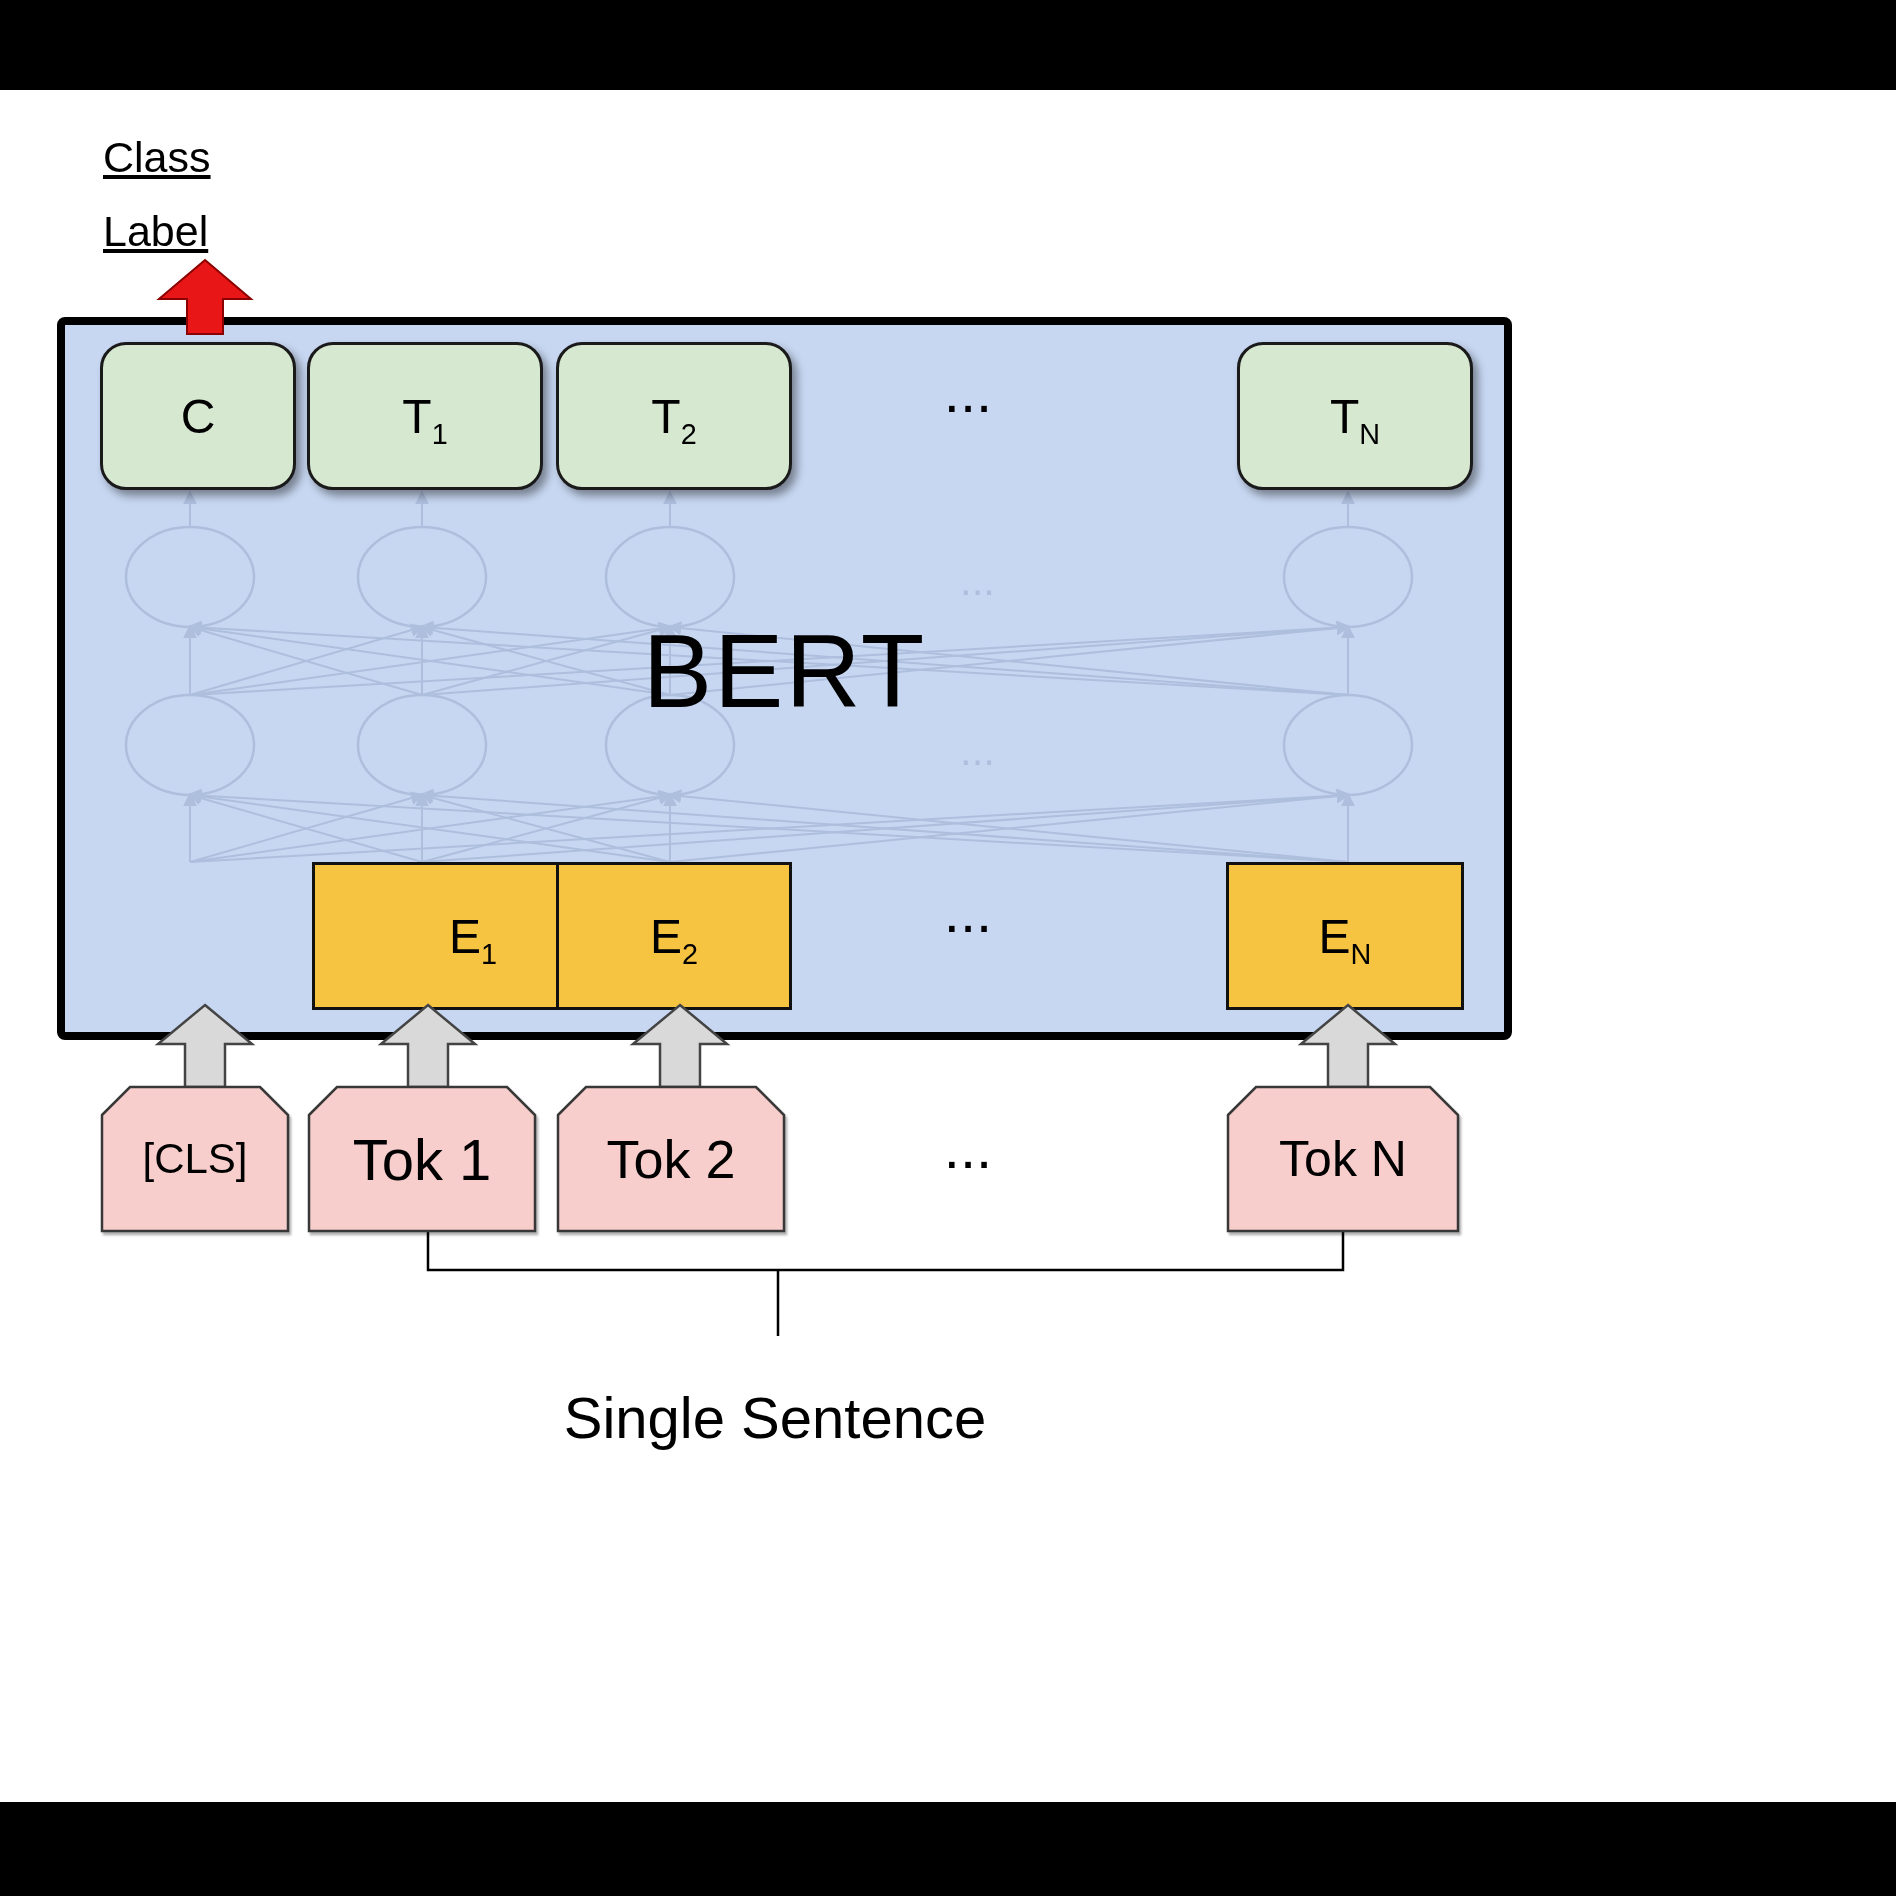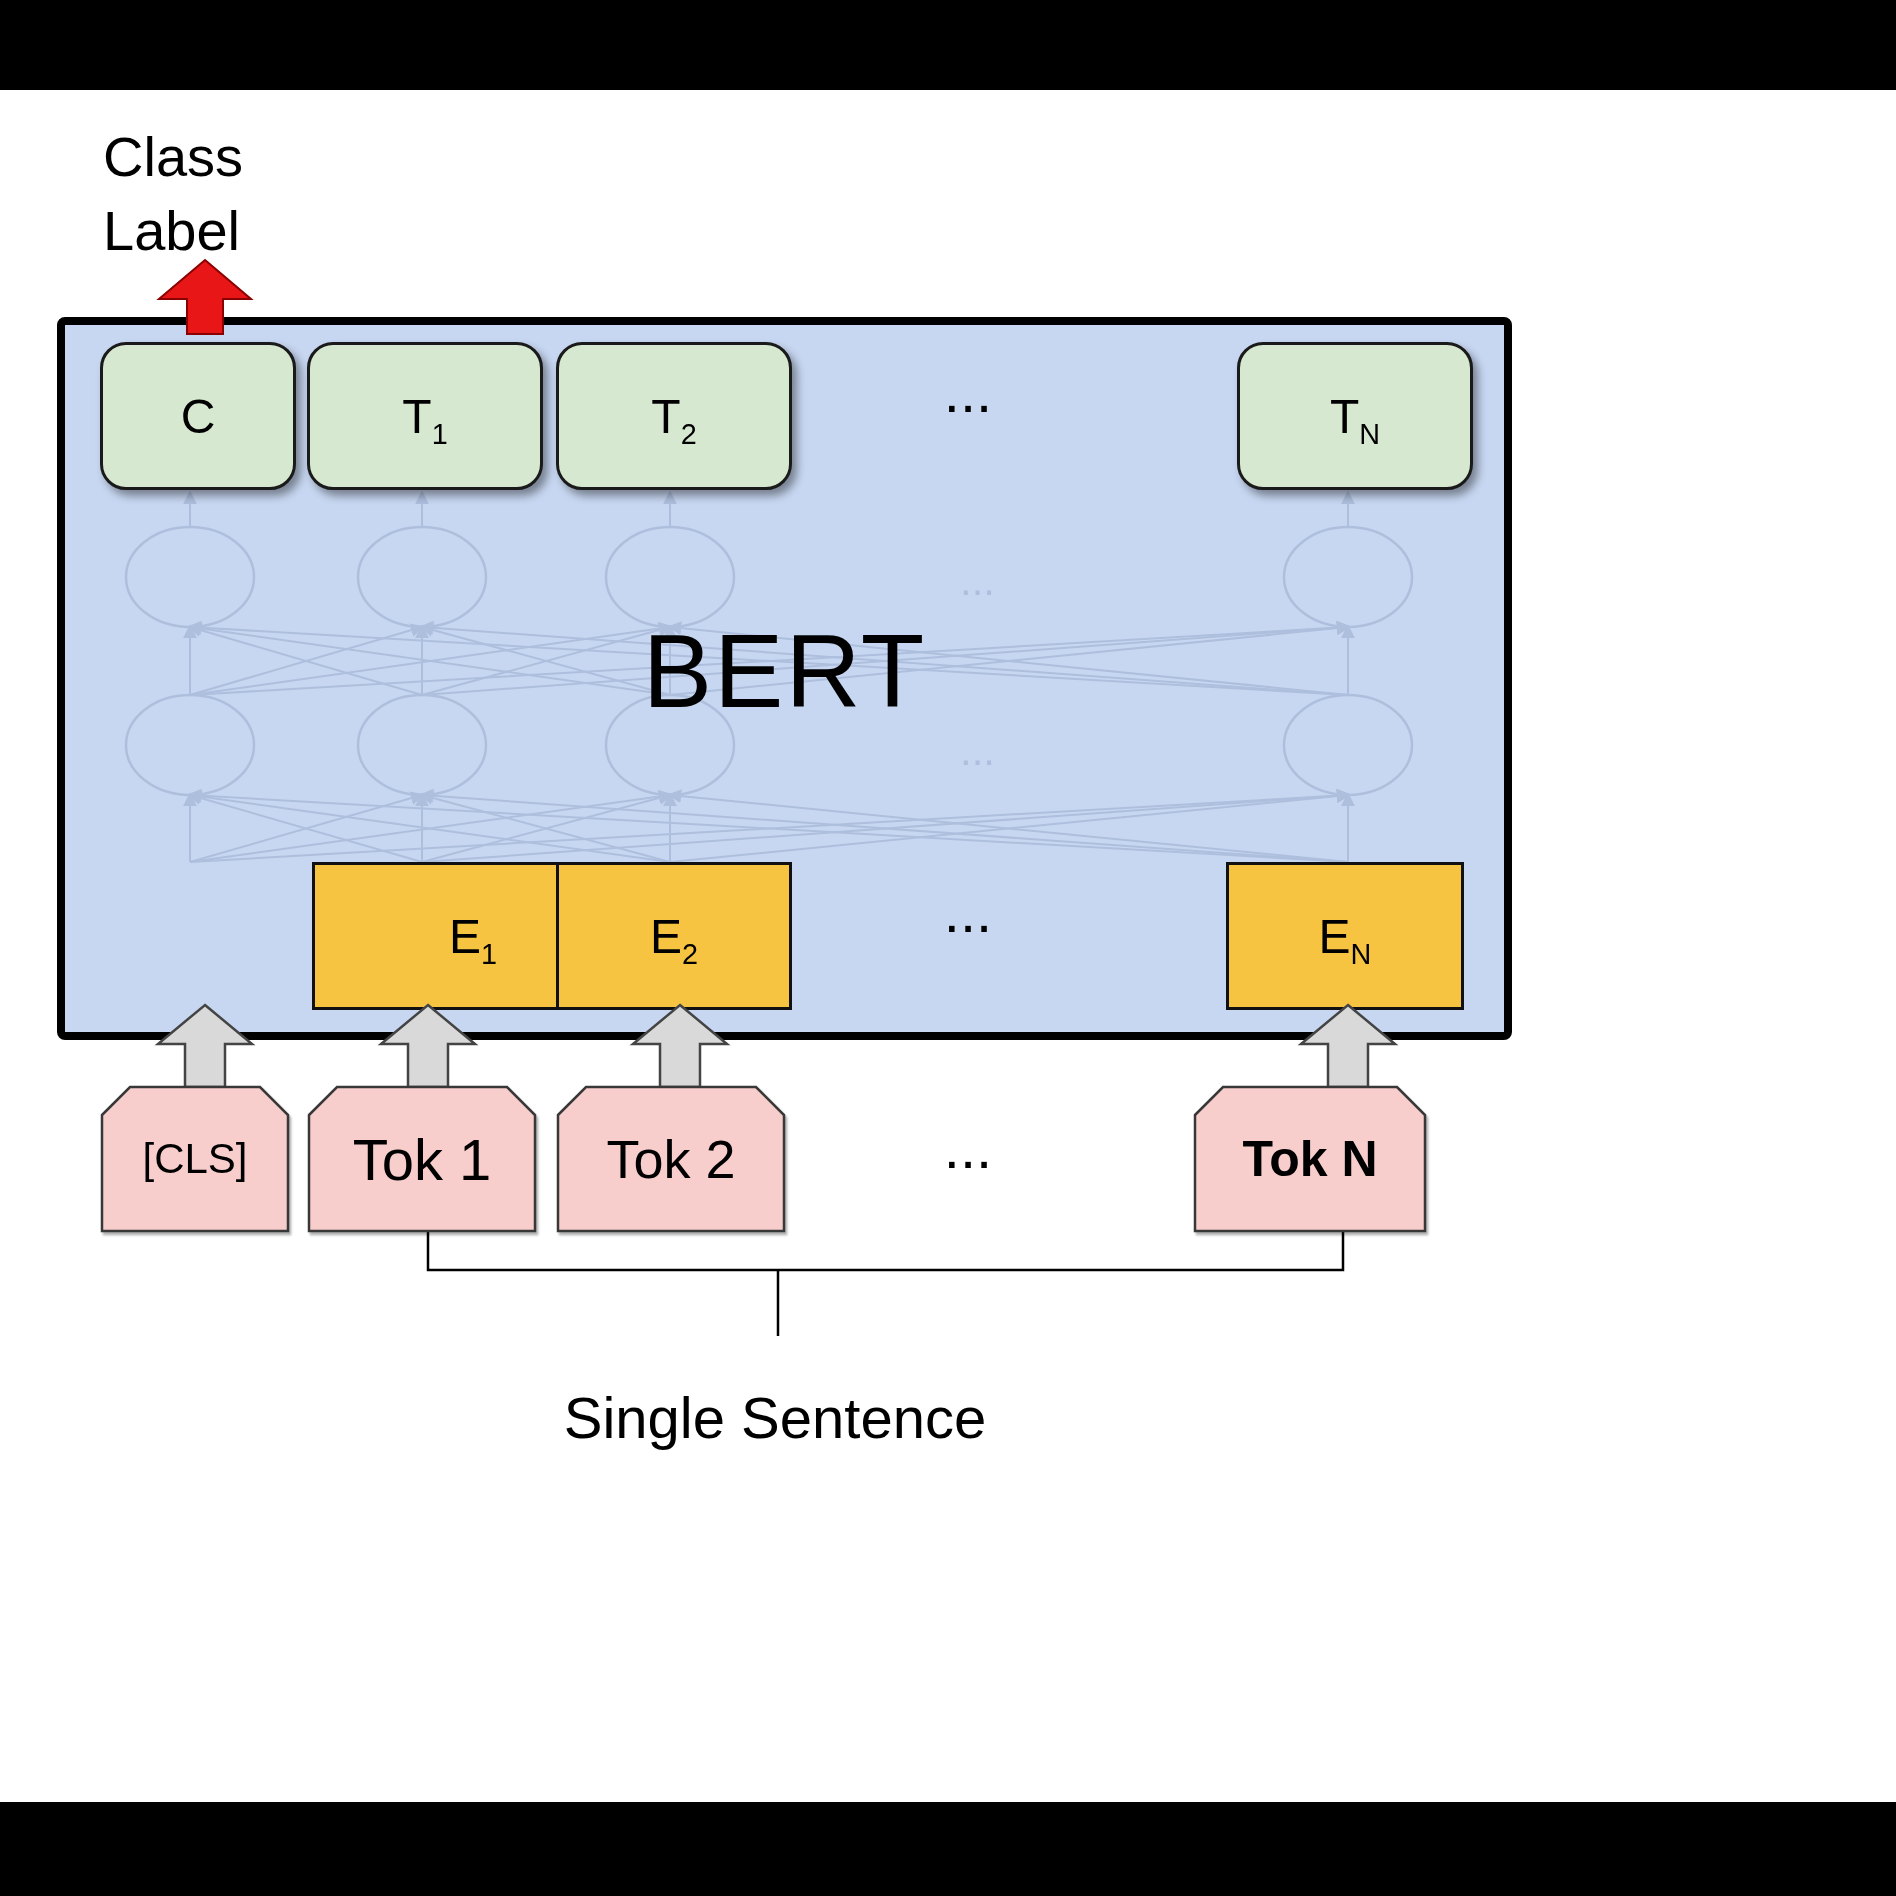--- a/index.html
+++ b/index.html
@@ -3,21 +3,21 @@
 <meta charset="utf-8">
 <style>
   html,body{margin:0;padding:0;background:#000;}
   .frame{position:relative;width:1896px;height:1896px;background:#ffffff;overflow:hidden;
          font-family:"Liberation Sans","DejaVu Sans",sans-serif;color:#000;}
   .abs{position:absolute;}
   .bar{position:absolute;left:0;width:1896px;background:#000;}
   .bar.top{top:0;height:90px;}
   .bar.bottom{top:1802px;height:94px;}
 
-  .class-label{left:103px;top:120px;font-size:56px;line-height:74px;z-index:6;}
+  .class-label{left:103px;top:120px;font-size:43px;line-height:74px;z-index:6;text-decoration:underline;}
 
   .red-arrow{left:153px;top:258px;z-index:5;}
 
   .bert-box{left:57px;top:317px;width:1439px;height:707px;
             background:var(--bert-fill,#c7d7f1);border:8px solid #000;border-radius:8px;z-index:1;}
   .net-svg{left:65px;top:325px;z-index:2;}
   .bert-title{left:65px;top:612px;width:1439px;text-align:center;font-size:104px;
               letter-spacing:2px;z-index:3;}
 
   .obox{top:342px;height:142px;background:var(--output-fill,#d7e8d1);
@@ -49,21 +49,21 @@
   #garrow-1{left:376px;}
   #garrow-2{left:628px;}
   #garrow-3{left:1296px;}
 
   .pbox{top:1085px;height:148px;display:flex;align-items:center;justify-content:center;z-index:6;}
   .pbox svg{position:absolute;left:0;top:0;filter:drop-shadow(2px 3px 1px rgba(0,0,0,0.30));}
   .pbox span{position:relative;z-index:1;}
   #pbox-cls{left:100px;width:190px;font-size:42px;}
   #pbox-1{left:307px;width:230px;font-size:58px;}
   #pbox-2{left:556px;width:230px;font-size:54px;}
-  #pbox-n{left:1193px;width:234px;font-size:50px;font-weight:bold;}
+  #pbox-n{left:1226px;width:234px;font-size:50px;}
 
   .bracket{left:410px;top:1230px;z-index:5;}
   .caption{left:375px;top:1384px;width:800px;text-align:center;font-size:58px;z-index:5;}
 
   .netline{stroke:#aebfde;stroke-width:2;fill:none;}
   .netellipse{stroke:#aebfde;stroke-width:2.5;fill:none;}
   .netdots{fill:#aebfde;font-size:42px;font-family:"Liberation Sans",sans-serif;}
 </style>
 </head>
 <body>

